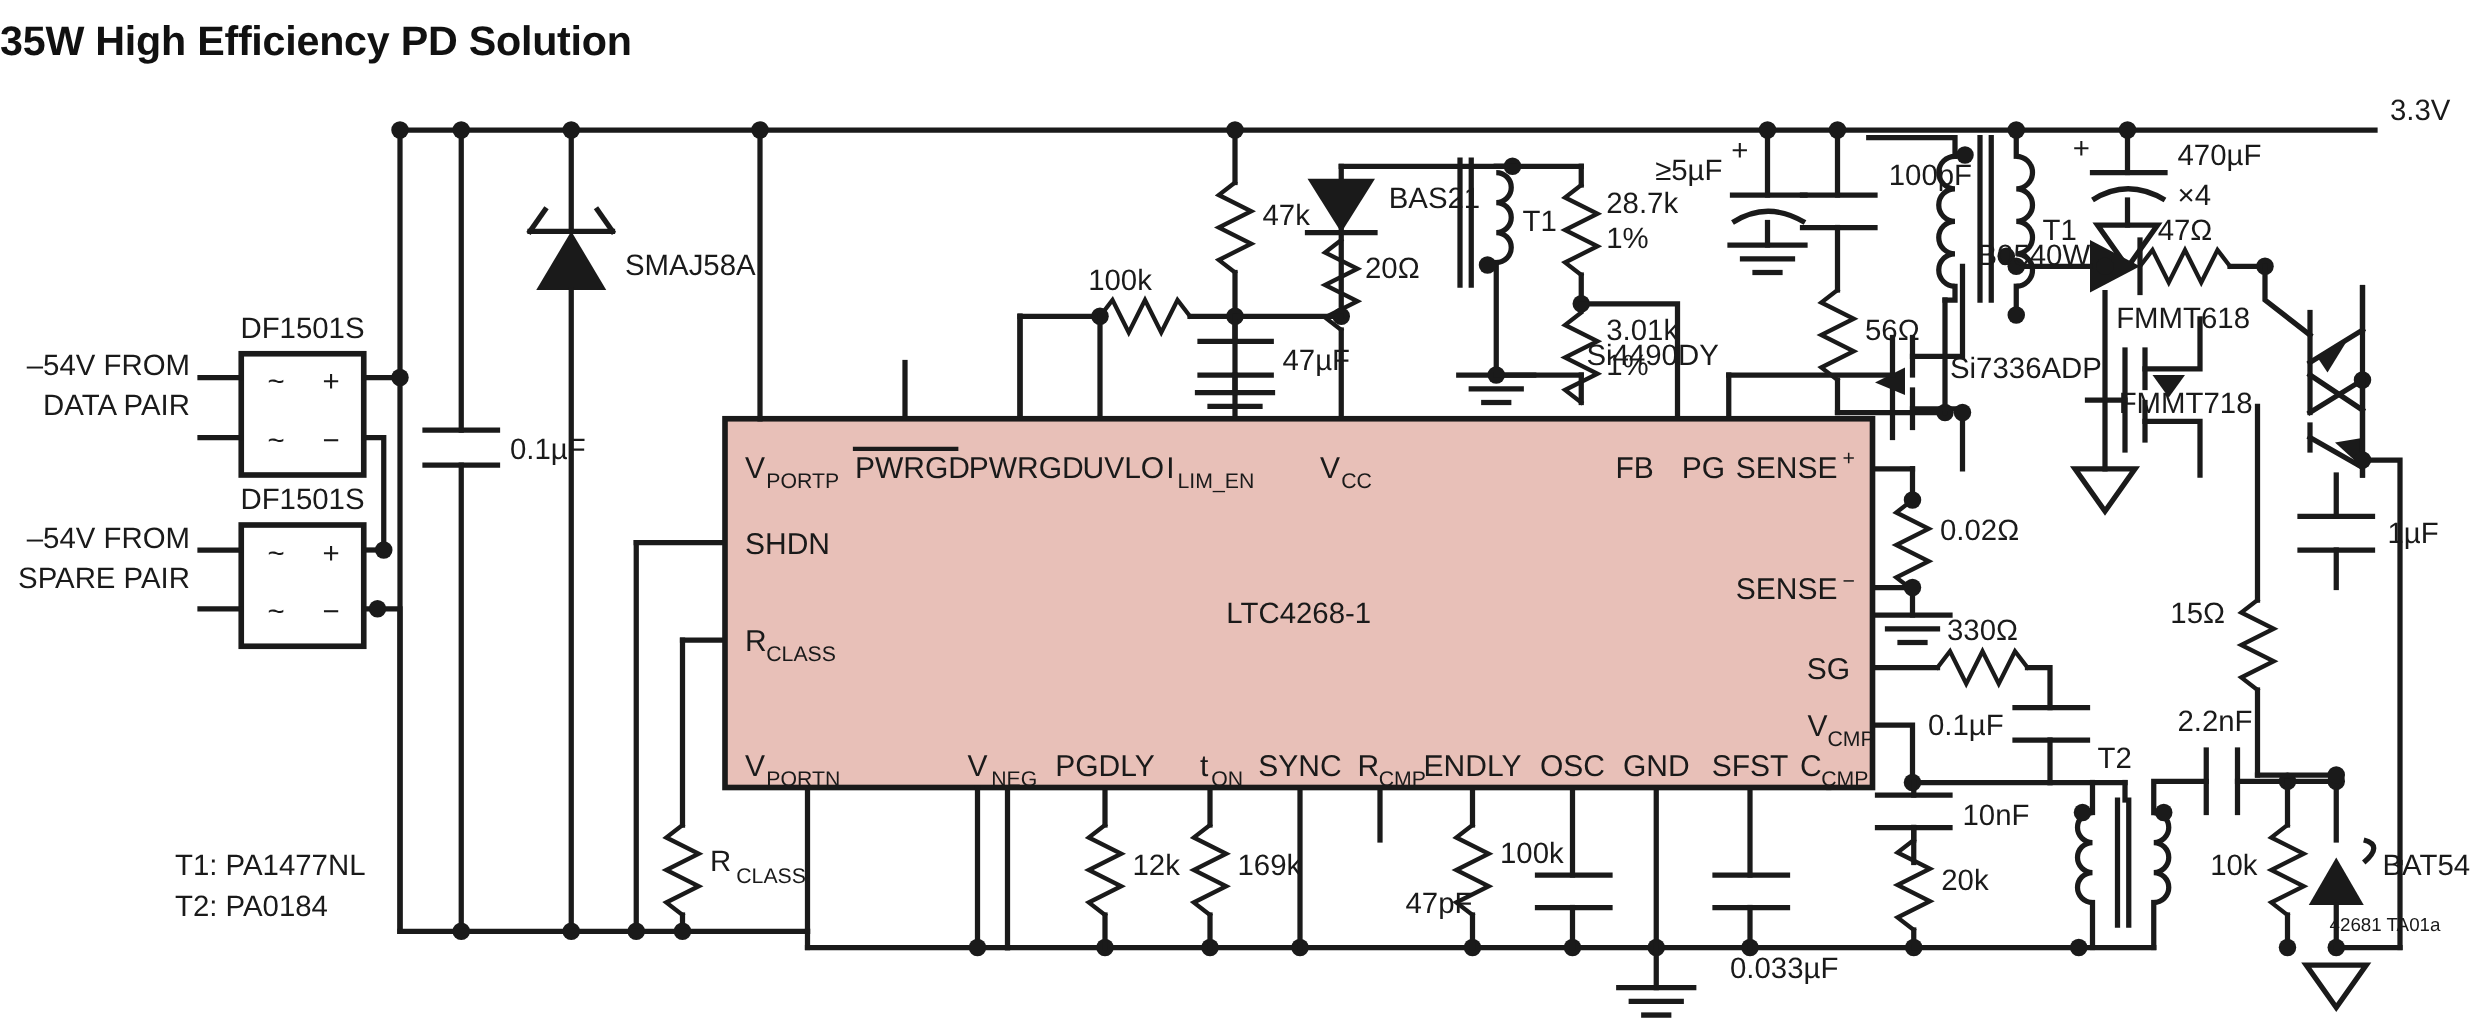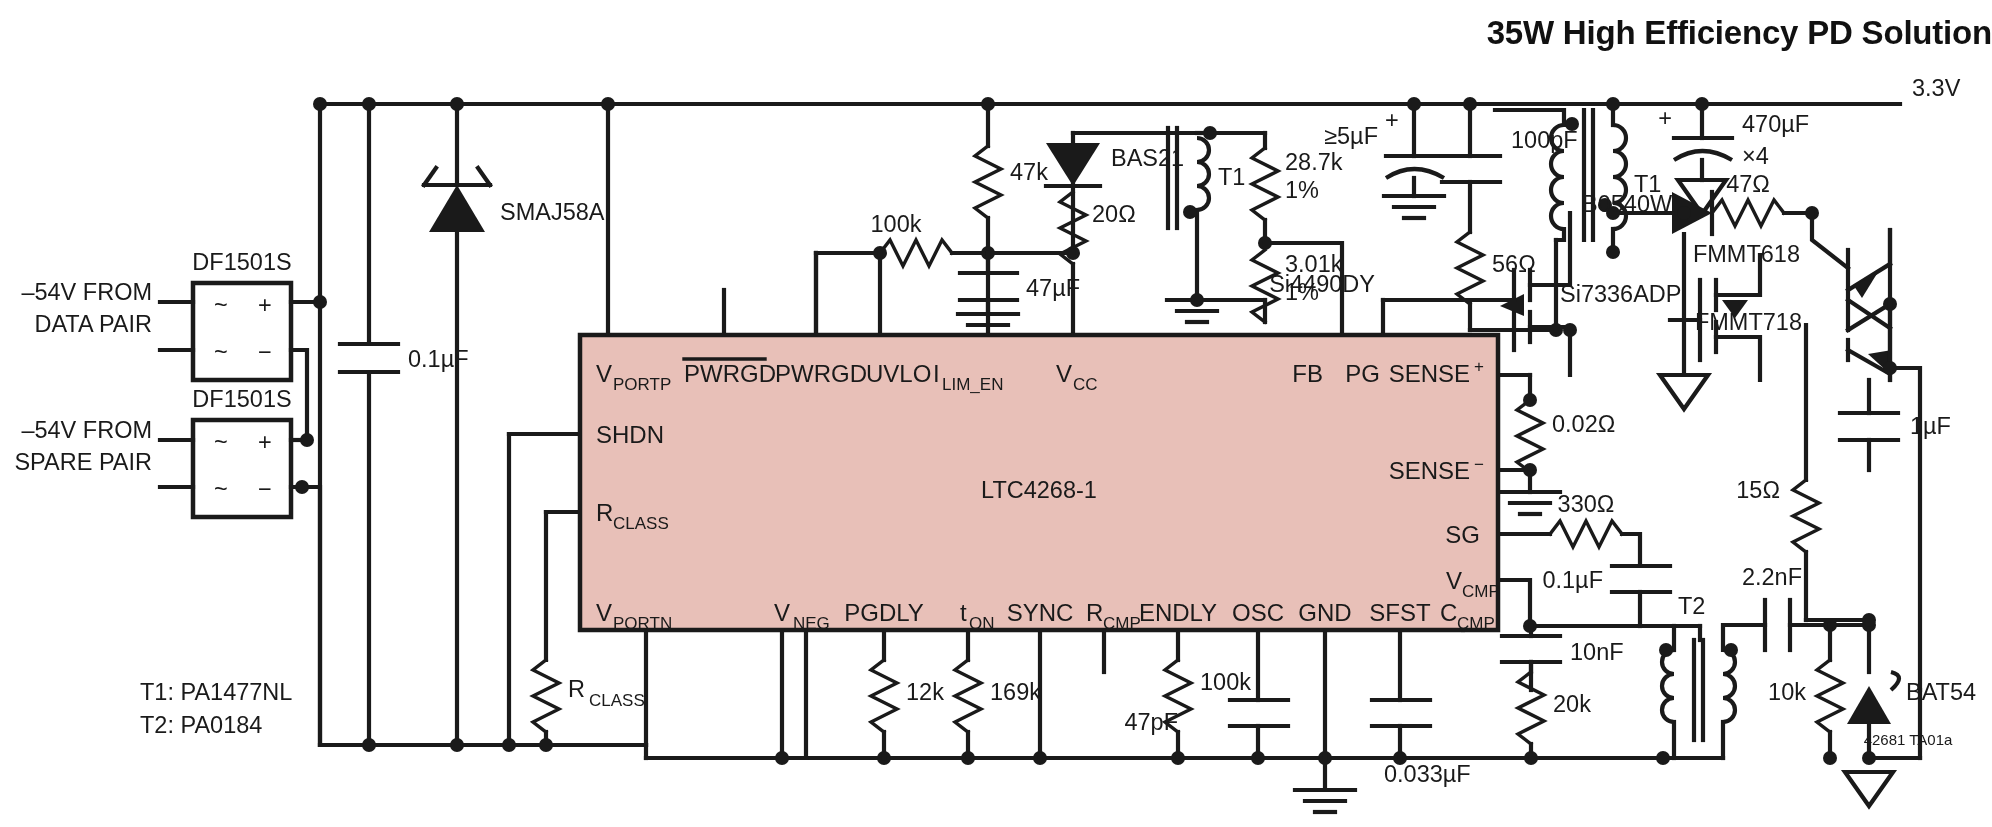--- a/index.html
+++ b/index.html
@@ -1,19 +1,19 @@
 <!DOCTYPE html>
 <html><head>
 <meta charset="utf-8">
 <style>
   html,body{margin:0;padding:0;background:#ffffff;}
   body{width:1992px;height:827px;font-family:"Liberation Sans",sans-serif;color:#1a1a1a;overflow:hidden;}
   #root{position:relative;width:1992px;height:827px;}
   #title{
-    position:absolute;left:0;top:14px;width:1992px;text-align:right;
+    position:absolute;left:0;top:14px;width:1992px;text-align:left;
     font-size:33px;font-weight:bold;letter-spacing:-0.2px;color:#111;
   }
   svg#sch{position:absolute;left:0;top:0;width:1992px;height:827px;}
   .w{stroke:#1a1a1a;stroke-width:4.2;fill:none;stroke-linecap:square;}
   .wt{stroke:#1a1a1a;stroke-width:3.4;fill:none;stroke-linecap:square;}
   .fill{fill:#1a1a1a;stroke:none;}
   .nofill{fill:none;stroke:#1a1a1a;stroke-width:4.2;}
   .icbody{fill:#e8c0b8;stroke:#1a1a1a;stroke-width:4.5;}
   text{font-family:"Liberation Sans",sans-serif;fill:#1a1a1a;}
   .lbl{font-size:23.5px;}

